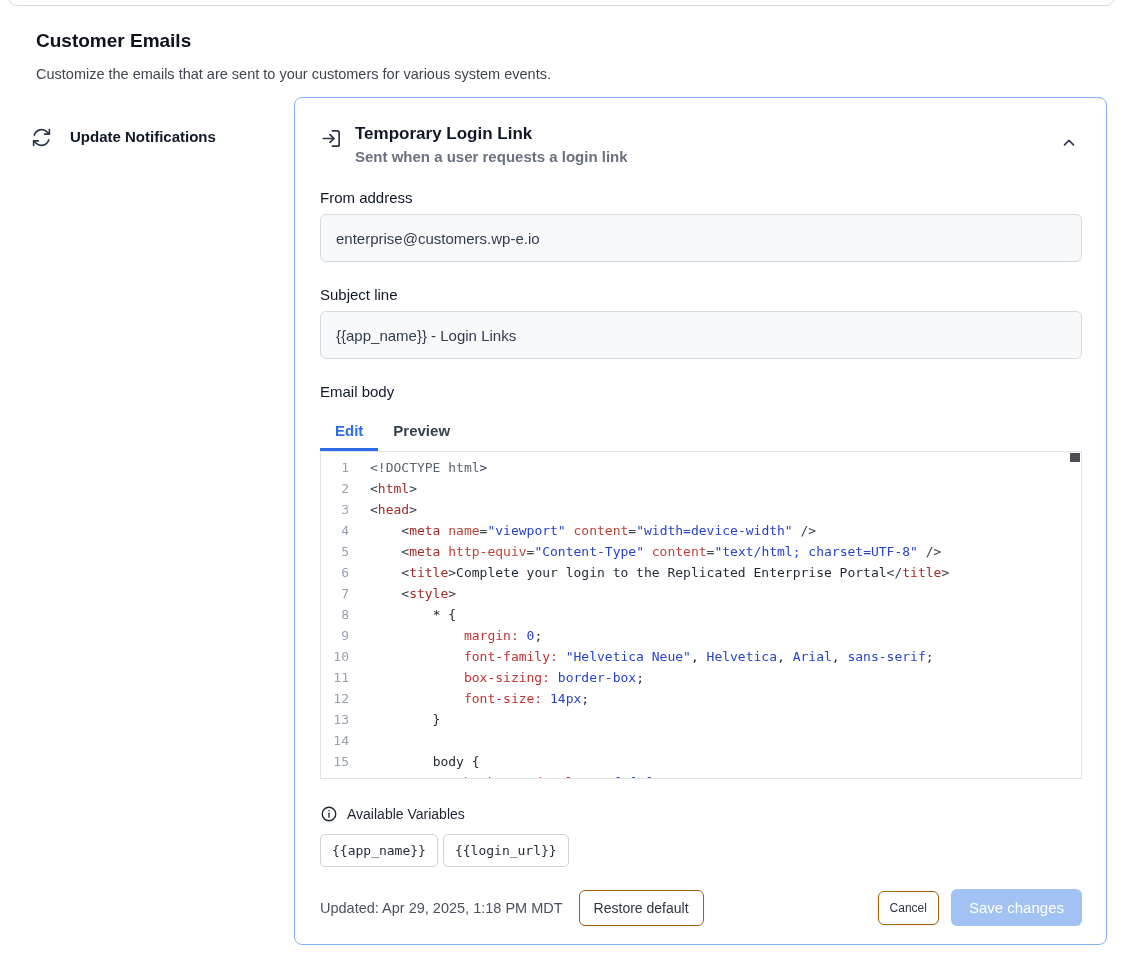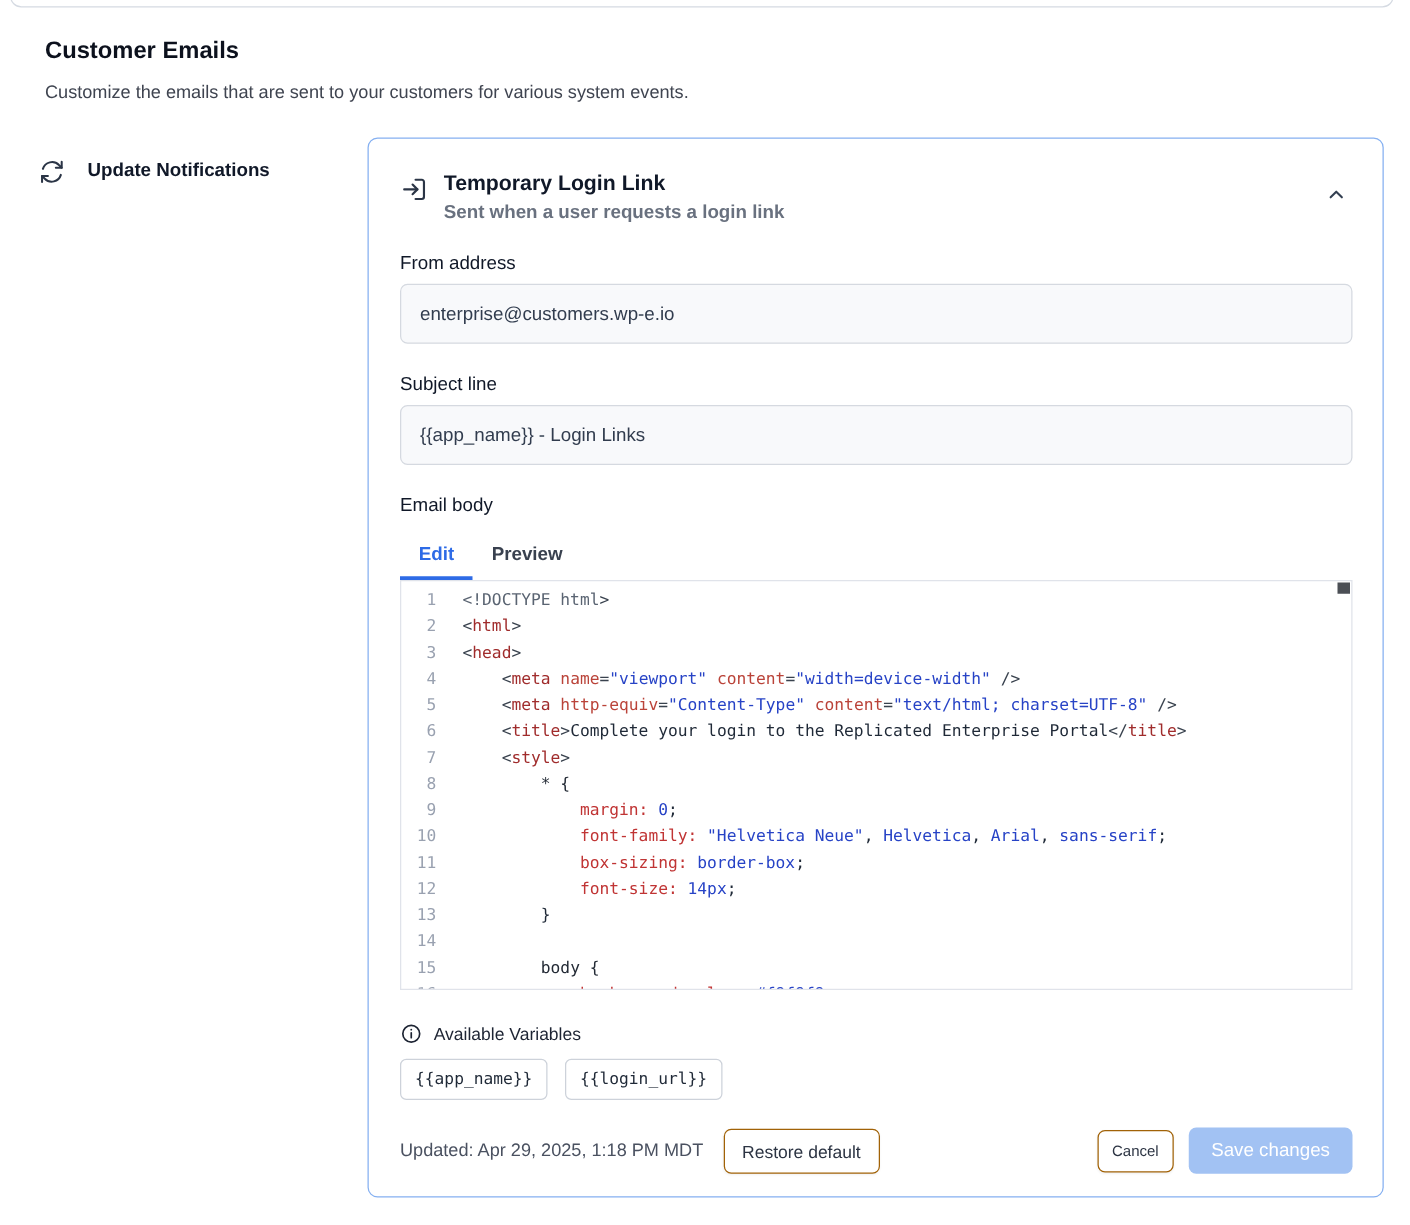--- a/index.html
+++ b/index.html
@@ -19,21 +19,21 @@
   .sidebar { position:absolute; left:14px; top:110px; width:256px; }
   .side-item { display:flex; align-items:center; gap:17px; padding:15px 16px; border-radius:8px; cursor:pointer; }
   .side-item.active { background:#e4eefc; }
   .side-item + .side-item { margin-top:16px; }
   .side-icon { width:23px; height:23px; flex:none; display:flex; align-items:center; justify-content:center; }
   .side-label { font-size:15px; font-weight:600; color:#101828; line-height:1.6; }
   .side-item.active .side-label { color:#1c3a66; width:142px; }
 
   
   .card {
-    position:absolute; left:294px; top:110px; width:813px; height:848px;
+    position:absolute; left:294px; top:97px; width:813px; height:848px;
     background:#fff; border:1px solid #85b0f1; border-radius:8px;
     padding:26px 24px 0 25px; overflow:hidden;
   }
   .panel-head { display:flex; align-items:flex-start; }
   .head-icon { width:23px; height:23px; margin-top:3px; }
   .head-text { margin-left:12px; flex:1; }
   .panel-title { font-size:17px; font-weight:700; color:#101828; }
   .panel-sub { font-size:15px; color:#69717f; margin-top:4px;font-weight:bold; }
   .collapse-btn { background:none; border:none; cursor:pointer; padding:4px; margin-top:6px; }
 
@@ -64,21 +64,21 @@
   .tk-tag { color:#a02c2c; }
   .tk-attr { color:#ba4339; }
   .tk-string { color:#2743c6; }
   .tk-prop { color:#c03434; }
   .tk-val { color:#2743c6; }
   .tk-plain { color:#1f2937; }
   .tk-selector { color:#232a35; }
 
   .vars-row { display:flex; align-items:center; gap:9px; margin-top:26px; }
   .vars-label { font-size:14px; color:#1d2433; }
-  .chips { display:flex; gap:14px; margin-top:11px; }
+  .chips { display:flex; gap:5px; margin-top:11px; }
   .chip {
     font-family:"DejaVu Sans Mono","Liberation Mono",monospace; font-size:13px;
     border:1px solid #cdd2da; border-radius:5px; background:#fff; color:#1f2937;
     padding:8px 11px; cursor:pointer;
   }
 
   .footer { display:flex; align-items:center; margin-top:22px; }
   .updated { font-size:14.5px; color:#4a5160; }
   .btn {
     font-family:inherit; cursor:pointer; border-radius:6px; font-size:14.5px;

